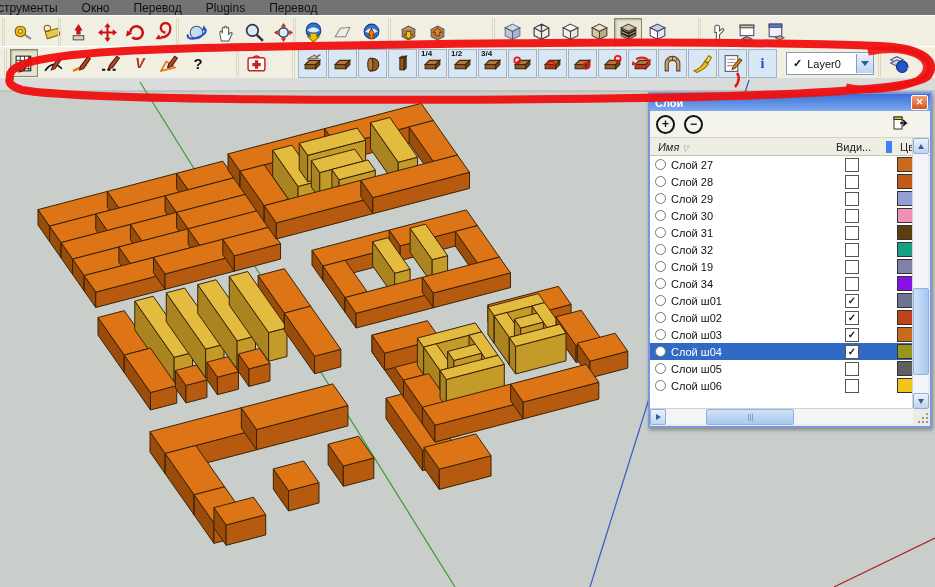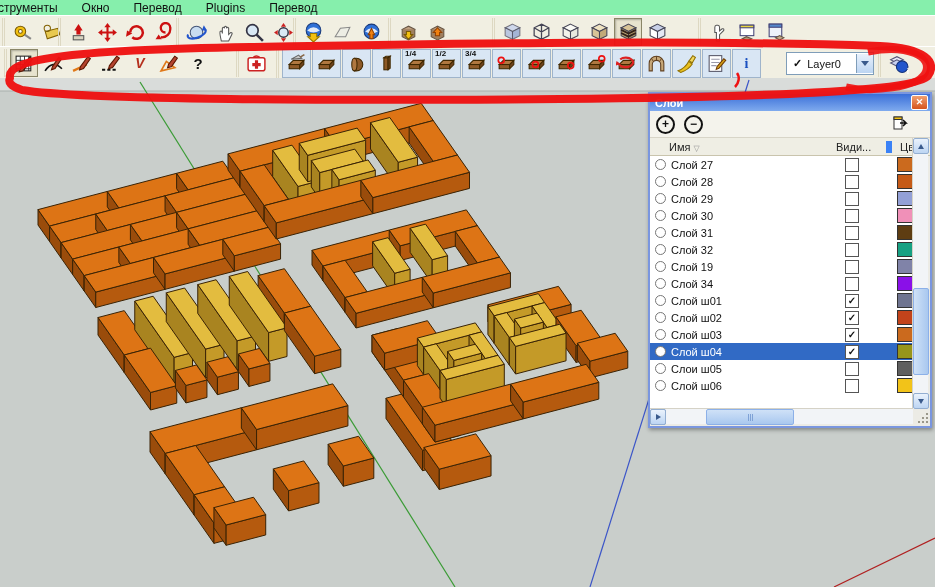--- a/index.html
+++ b/index.html
@@ -1,20 +1,20 @@
 <!DOCTYPE html>
 <html><head>
 <meta charset="utf-8">
 <style>
   html,body{margin:0;padding:0;}
   .app{position:relative;width:935px;height:587px;overflow:hidden;background:#F1EFE2;
        font-family:"Liberation Sans",sans-serif;color:#111;}
   
   .menubar{position:absolute;left:0;top:0;right:0;height:15px;display:flex;align-items:center;
-           background:#86efac;font-size:12px;}
+           background:#737373;font-size:12px;}
   .menuitem{margin-right:24px;white-space:nowrap;}
   .menuitem:first-child{margin-left:-2px;}
   
   .toolbar{position:absolute;left:0;right:0;background:#F1EFE2;
            border-top:1px solid #FFFFFF;border-bottom:1px solid #C7C2AA;}
   .tb1{top:15px;height:30px;}
   .tb2{top:46px;height:32px;}
   .tgroup{position:absolute;top:2px;display:flex;gap:1px;align-items:flex-start;
           border-left:3px double #DDD8C2;padding-left:3px;}
   .tbtn{position:relative;width:26px;height:26px;display:inline-flex;align-items:center;
@@ -45,21 +45,21 @@
   .pclose{margin-left:auto;margin-right:2px;width:15px;height:13px;background:linear-gradient(#F0A070,#D6541E);
           border:1px solid #FFF;border-radius:2px;color:#FFF;font-size:9px;line-height:12px;
           text-align:center;font-weight:bold;}
   .ptools{height:26px;background:#F4F3EC;display:flex;align-items:center;padding:0 6px;
           border-bottom:1px solid #D8D5C8;}
   .pcirc{width:15px;height:15px;border:2px solid #111;border-radius:50%;display:inline-flex;
          align-items:center;justify-content:center;font-size:12px;font-weight:bold;margin-right:9px;line-height:12px;}
   .pfly{margin-left:auto;margin-right:16px;}
   .phead{height:17px;display:flex;align-items:center;background:#EFEEE4;border-bottom:1px solid #C9C4AD;
          color:#222;position:relative;}
-  .phead .c-name{padding-left:19px;width:88px;border-right:0;}
+  .phead .c-name{padding-left:8px;width:88px;border-right:0;font-style:italic;}
   .phead .sort{color:#999;font-size:8px;}
   .phead .c-vis{position:absolute;left:186px;}
   .phead .c-col{position:absolute;left:236px;border-left:6px solid #3b82f6;padding-left:8px;}
   .plist{position:relative;height:252px;background:#FFF;overflow:hidden;margin-right:15px;}
   .lrow{height:17px;display:flex;align-items:center;background:#FFF;}
   .lrow.sel{background:#316AC5;color:#FFF;}
   .radio{width:9px;height:9px;border:1px solid #777;border-radius:50%;margin:0 5px 0 5px;background:#FFF;flex:none;}
   .lname{width:170px;white-space:nowrap;overflow:hidden;}
   .cbox{width:12px;height:12px;border:1px solid #555;background:#FFF;margin-left:12px;flex:none;
         font-size:10px;line-height:11px;text-align:center;font-weight:bold;color:#111;}
@@ -483,21 +483,21 @@
           <span class="lbl lbl-help">?</span>
         </span>
       </div>
       <div class="tgroup" style="left: 236px;">
         <span class="tbtn">
           <svg viewBox="0 0 20 20" class="ticon">
             <use href="#sy-first-aid"></use>
           </svg>
         </span>
       </div>
-      <div class="tgroup" style="left: 276px;">
+      <div class="tgroup" style="left: 292px;">
         <span class="tbtn blue">
           <svg viewBox="0 0 20 20" class="ticon">
             <use href="#sy-brick-trowel"></use>
           </svg>
         </span>
         <span class="tbtn blue">
           <svg viewBox="0 0 20 20" class="ticon">
             <use href="#sy-brick-full"></use>
           </svg>
         </span>

